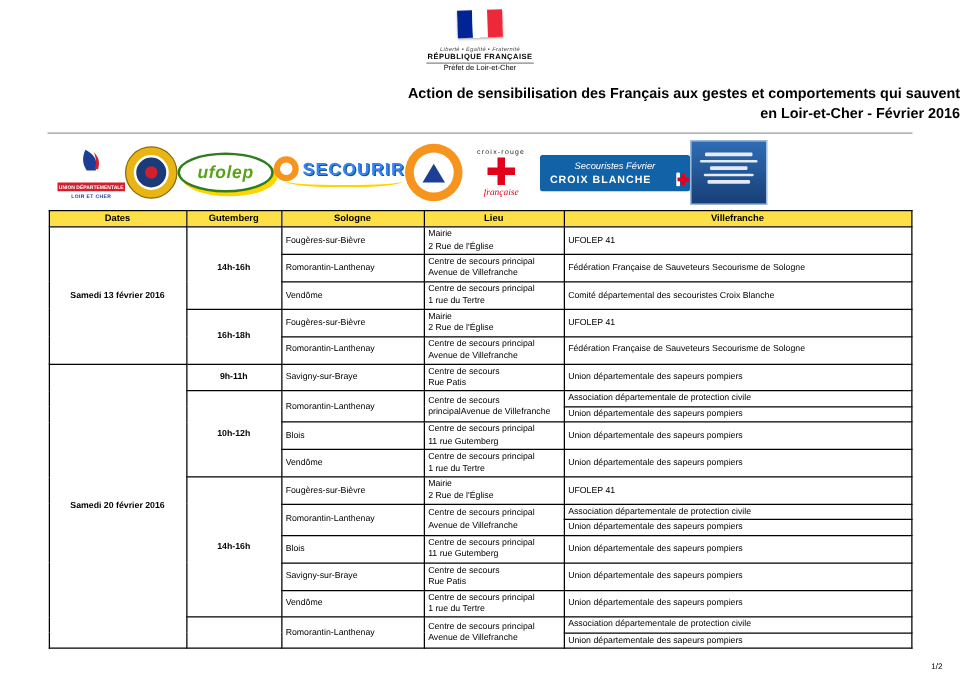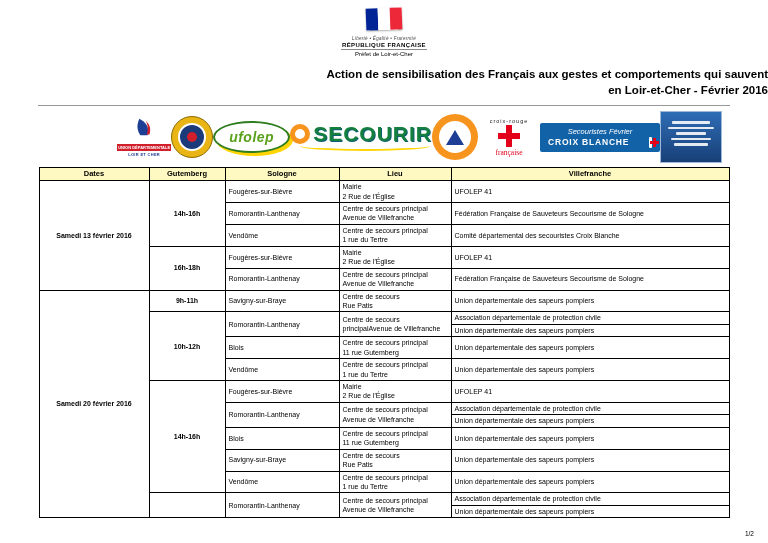--- a/index.html
+++ b/index.html
@@ -14,65 +14,65 @@
   .flag .w{background:#fff}
   .flag .r{background:#ed2939}
   .motto{font-size:4.5px;color:#444;font-style:italic;margin-top:2px;letter-spacing:.3px}
   .rep{font-size:6px;font-weight:bold;letter-spacing:.4px;margin-top:1px}
   .pref{font-size:6px;margin:1px auto 0;padding-top:1px;border-top:1px solid #888;width:86px}
 
   .title{font-size:11.5px;font-weight:bold;text-align:right;margin-top:10px;line-height:1.35}
   .rule{border-top:1px solid #999;margin:7px 38px 0}
 
   
-  .logos{display:flex;align-items:center;justify-content:flex-end;margin:3px 46px 2px;height:56px}
+  .logos{display:flex;align-items:center;justify-content:flex-start;margin:3px 46px 2px;height:56px}
   .lg-pompiers{text-align:center;width:54px}
   .pp-banner{background:#d21f2c;color:#fff;font-size:4px;font-weight:bold;padding:1px 0;margin-top:1px;white-space:nowrap}
   .pp-region{font-size:4px;color:#1d3e94;font-weight:bold;margin-top:1px;letter-spacing:.3px}
 
   .crest-outer{width:42px;height:42px;border-radius:50%;background:#e8b514;display:flex;align-items:center;justify-content:center;border:1px solid #8a6d00}
   .crest-inner{width:28px;height:28px;border-radius:50%;background:#1b3a7a;border:2px solid #fff;display:flex;align-items:center;justify-content:center}
   .crest-core{width:10px;height:10px;border-radius:50%;background:#d21f2c}
 
   .lg-ufolep{border:2px solid #2f7d1e;border-radius:50%;padding:5px 14px;box-shadow:3px 3px 0 #ffd400;background:#fff}
   .ufolep-text{color:#5aa21c;font-weight:bold;font-style:italic;font-size:14px;letter-spacing:.5px}
 
   .lg-secourir{display:flex;align-items:center;gap:3px;position:relative;padding-bottom:7px}
   .buoy{width:20px;height:20px;border-radius:50%;border:5px solid #f7941d;background:#fff;display:inline-block}
-  .secourir-text{font-size:21px;font-weight:bold;color:#15803d;letter-spacing:1px;text-shadow:1px 1px 0 #0d5f74}
+  .secourir-text{font-size:14px;font-weight:bold;color:#3b82f6;letter-spacing:1px;text-shadow:1px 1px 0 #0d5f74}
   .lg-secourir::after{content:"";position:absolute;left:10px;right:2px;bottom:2px;height:8px;border-bottom:2.5px solid #ffd400;border-radius:50%}
 
   .pc-outer{width:46px;height:46px;border-radius:50%;background:#f7941d;display:flex;align-items:center;justify-content:center}
   .pc-inner{width:32px;height:32px;border-radius:50%;background:#fff;display:flex;align-items:center;justify-content:center}
   .pc-tri{width:0;height:0;border-left:9px solid transparent;border-right:9px solid transparent;border-bottom:15px solid #1d3e94}
 
   .lg-croixrouge{text-align:center;width:62px}
   .cr-arc{font-size:5.5px;letter-spacing:1px;color:#222}
   .cr-cross{position:relative;width:22px;height:22px;margin:1px auto}
   .cr-cross span{position:absolute;background:#e2001a}
   .cr-cross span:first-child{left:8px;top:0;width:6px;height:22px}
   .cr-cross span:last-child{top:8px;left:0;width:22px;height:6px}
-  .cr-script{font-family:"Liberation Serif",serif;color:#e2001a;font-size:7.5px}
+  .cr-script{font-family:"Liberation Serif",serif;font-style:italic;color:#e2001a;font-size:7.5px}
 
   .lg-croixblanche{background:#1262a8;color:#fff;padding:4px 8px;width:120px;border-radius:2px}
   .cb-line1{font-style:italic;font-size:7.5px;text-align:center}
   .cb-row{display:flex;align-items:center;justify-content:center;gap:20px;margin-top:1px}
   .cb-line2{font-weight:bold;font-size:8.5px;letter-spacing:.8px;white-space:nowrap}
   .cb-cross{position:relative;width:11px;height:11px;background:#fff;border-radius:1px;display:inline-block}
   .cb-cross i{position:absolute;background:#e2001a}
   .cb-cross i:first-child{left:4px;top:1px;width:3px;height:9px}
   .cb-cross i:last-child{top:4px;left:1px;width:9px;height:3px}
 
   .lg-blue{width:62px;height:52px;background:linear-gradient(#2f6db5,#173f77);border:1px solid #9db8d8;padding:6px 6px 4px}
   .bl-bar{height:2.5px;background:rgba(255,255,255,.88);margin:3px auto;border-radius:1px}
 
   
   .schedule{width:690px;margin:2px auto 0;border-collapse:collapse;table-layout:fixed}
   .schedule th,.schedule td{border:1px solid #000;font-size:7px;line-height:1.35;padding:1px 3px;vertical-align:middle;overflow:hidden}
-  .schedule th{background:#fef9c3;font-weight:bold;text-align:center;height:12px;font-size:7.5px}
+  .schedule th{background:#fde047;font-weight:bold;text-align:center;height:12px;font-size:7.5px}
   .col-dates,.col-horaires{font-weight:bold;text-align:center}
 
   .pagenum{position:absolute;right:14px;bottom:6px;font-size:6.5px}
 </style>
 </head>
 <body>
 
 <div class="page">
 
   <header class="gov">

